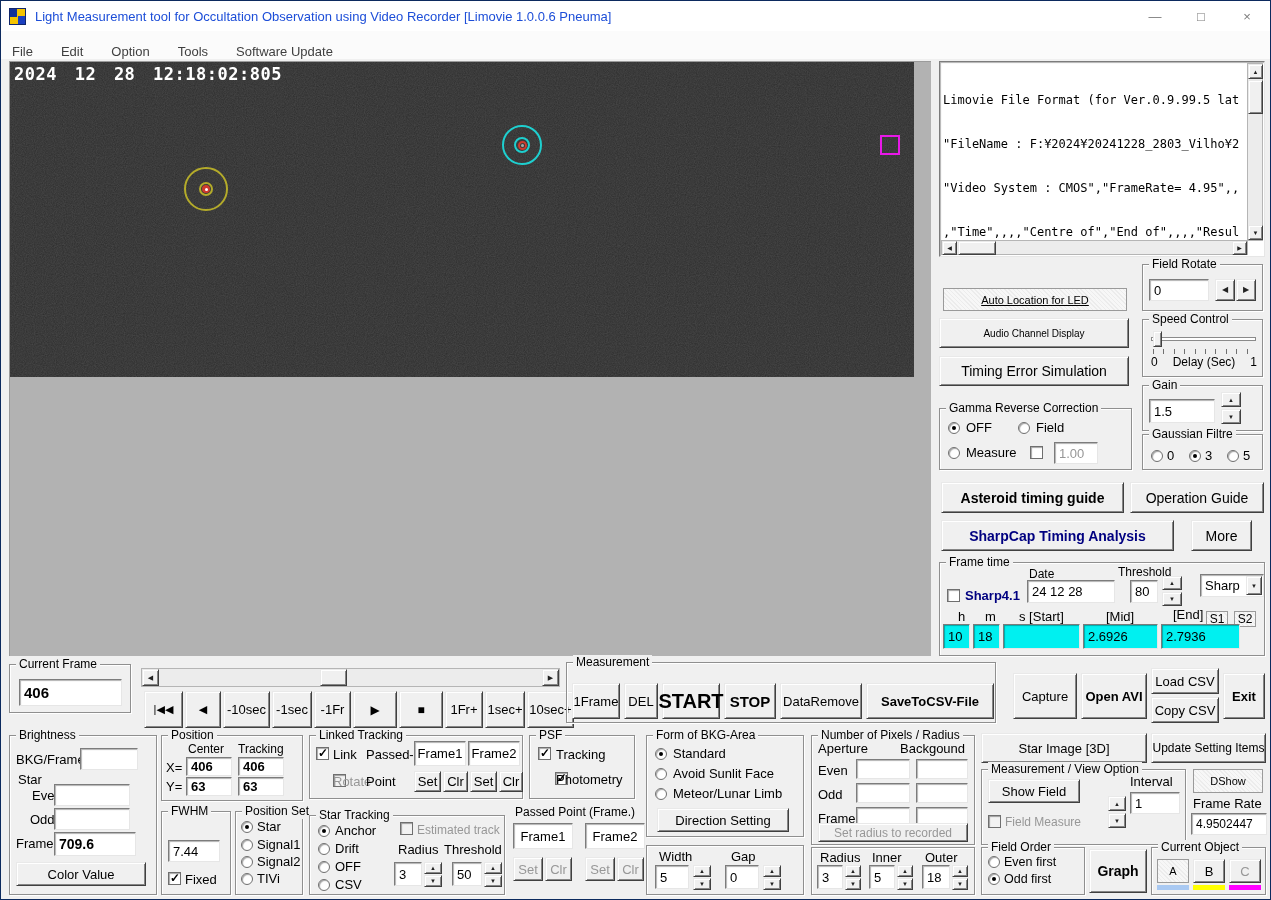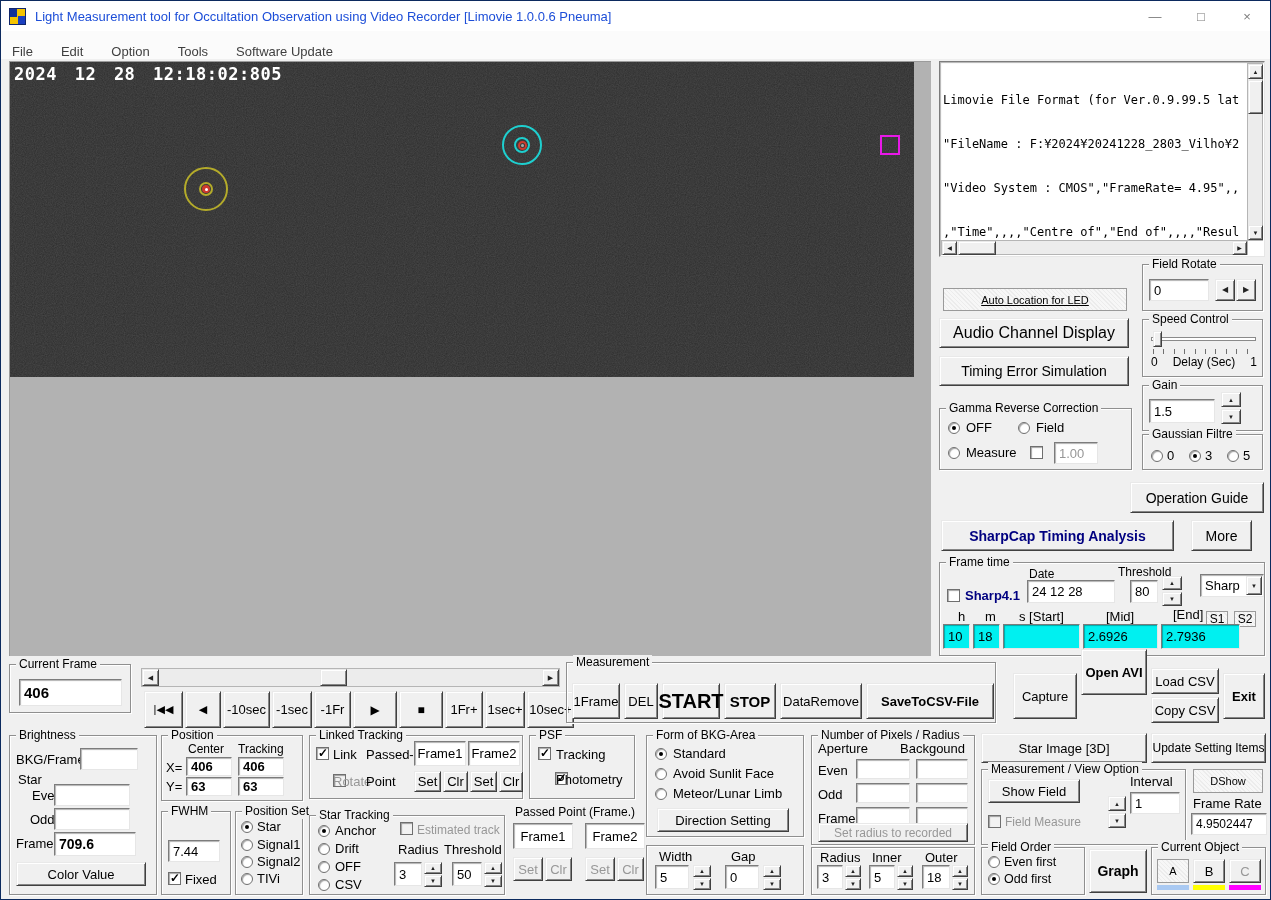--- a/index.html
+++ b/index.html
@@ -127,21 +127,21 @@
     </div>
 
     <div class="abs sbar" style="left:1px;bottom:1px;width:307px;height:15px">
       <div class="btn abs spin" style="left:0;top:0;width:15px;height:14px">◀</div>
       <div class="btn abs" style="left:16px;top:0;width:38px;height:14px"></div>
       <div class="btn abs spin" style="right:0;top:0;width:15px;height:14px">▶</div>
     </div>
   </div>
 
   <div class="abs flatbtn" style="left:942px;top:287px;width:184px;height:23px;text-decoration:underline">Auto Location for LED</div>
-  <div class="abs btn" style="left:938px;top:317px;width:190px;height:30px;font-size:16px">Audio Channel Display</div>
+  <div class="abs btn" style="left:938px;top:317px;width:190px;height:30px;font-size:10px">Audio Channel Display</div>
   <div class="abs btn" style="left:938px;top:355px;width:190px;height:30px;font-size:14px">Timing Error Simulation</div>
 
   <div class="abs group" style="left:1141px;top:263px;width:121px;height:47px">
     <span class="glabel">Field Rotate</span>
     <div class="abs field" style="left:6px;top:14px;width:60px;height:22px">0</div>
     <div class="btn abs spin" style="left:72px;top:14px;width:20px;height:22px;font-size:8px">◀</div>
     <div class="btn abs spin" style="left:93px;top:14px;width:20px;height:22px;font-size:8px">▶</div>
   </div>
 
   <div class="abs group" style="left:1141px;top:318px;width:121px;height:58px">
@@ -190,20 +190,21 @@
     <div class="abs row" style="left:46px;top:13px;gap:4px">
       <span class="radio checked"></span>
       <span class="lbl">3</span>
     </div>
     <div class="abs row" style="left:84px;top:13px;gap:4px">
       <span class="radio"></span>
       <span class="lbl">5</span>
     </div>
   </div>
 
+  <div class="abs btn bold" style="left:940px;top:481px;width:183px;height:31px;font-size:14px">Asteroid timing guide</div>
   <div class="abs btn" style="left:1129px;top:481px;width:134px;height:31px;font-size:14px">Operation Guide</div>
   <div class="abs btn bold" style="left: 940px; top: 519px; width: 233px; height: 31px; font-size: 14px; color: rgb(0, 0, 128);">SharpCap Timing Analysis</div>
   <div class="abs btn" style="left:1190px;top:519px;width:61px;height:31px;font-size:14px">More</div>
 
   <div class="abs group" style="left:938px;top:561px;width:326px;height:94px">
     <span class="glabel">Frame time</span>
     <span class="checkbox abs" style="left:7px;top:26px"></span>
     <span class="abs lbl bold" style="left: 25px; top: 25px; color: rgb(0, 0, 128);">Sharp4.1</span>
     <span class="abs lbl" style="left:89px;top:4px;font-size:12px">Date</span>
     <div class="abs field" style="left:87px;top:17px;width:88px;height:23px">24 12 28</div>
@@ -260,21 +261,21 @@
       <div class="btn" style="width:48px">1Frame</div>
       <div class="btn" style="width:34px">DEL</div>
       <div class="btn bold" style="width:58px;font-size:20px">START</div>
       <div class="btn bold" style="width:52px;font-size:15px">STOP</div>
       <div class="btn" style="width:82px">DataRemove</div>
       <div class="btn bold" style="width:128px">SaveToCSV-File</div>
     </div>
   </div>
 
   <div class="abs btn" style="left:1012px;top:672px;width:64px;height:46px">Capture</div>
-  <div class="abs btn bold" style="left:1080px;top:648px;width:66px;height:46px">Open AVI</div>
+  <div class="abs btn bold" style="left:1080px;top:672px;width:66px;height:46px">Open AVI</div>
   <div class="abs btn" style="left:1150px;top:667px;width:68px;height:26px">Load CSV</div>
   <div class="abs btn" style="left:1150px;top:696px;width:68px;height:26px">Copy CSV</div>
   <div class="abs btn bold" style="left:1222px;top:672px;width:42px;height:46px">Exit</div>
 
   <div class="abs group" style="left:8px;top:734px;width:148px;height:160px">
     <span class="glabel">Brightness</span>
     <span class="abs lbl" style="left:6px;top:16px">BKG/Frame</span>
     <div class="abs field" style="left:70px;top:12px;width:58px;height:22px"></div>
     <span class="abs lbl" style="left:8px;top:36px">Star</span>
     <span class="abs lbl" style="left:22px;top:52px">Even</span>

